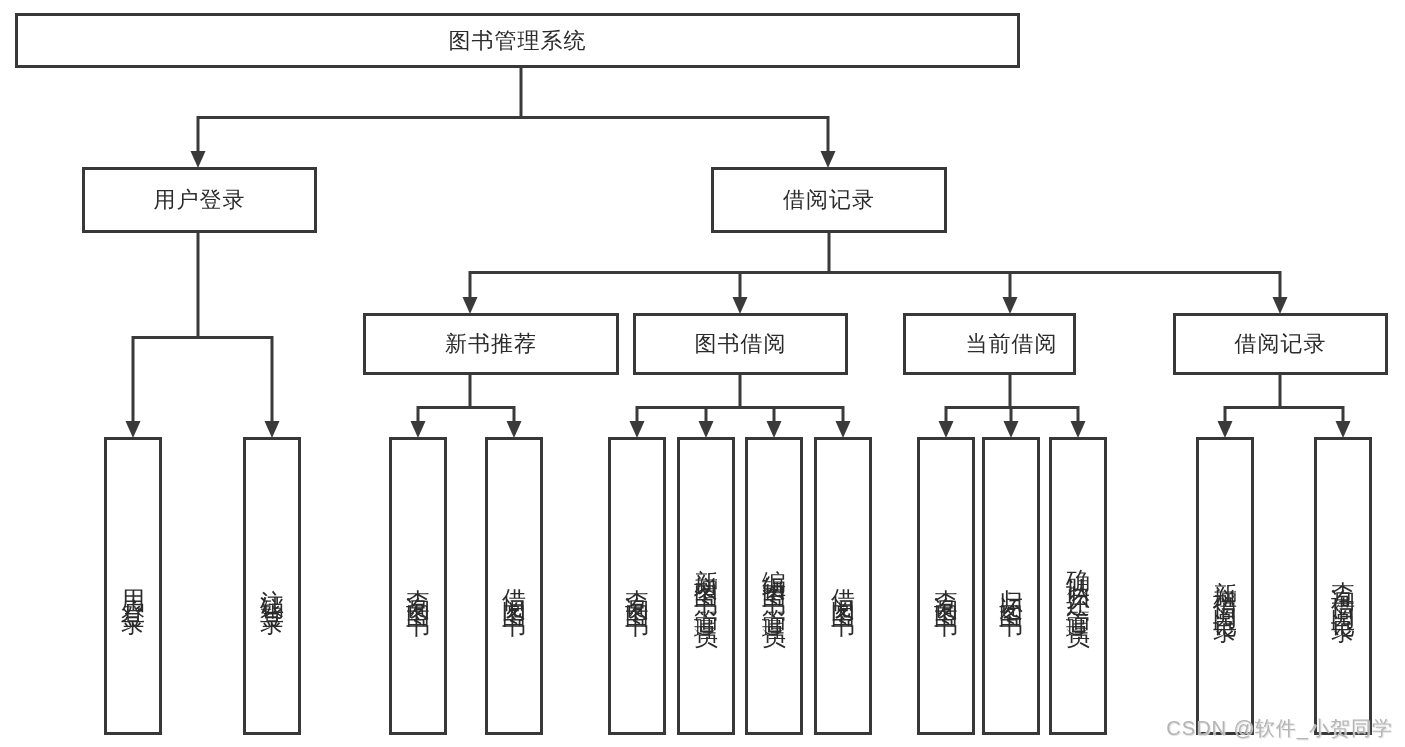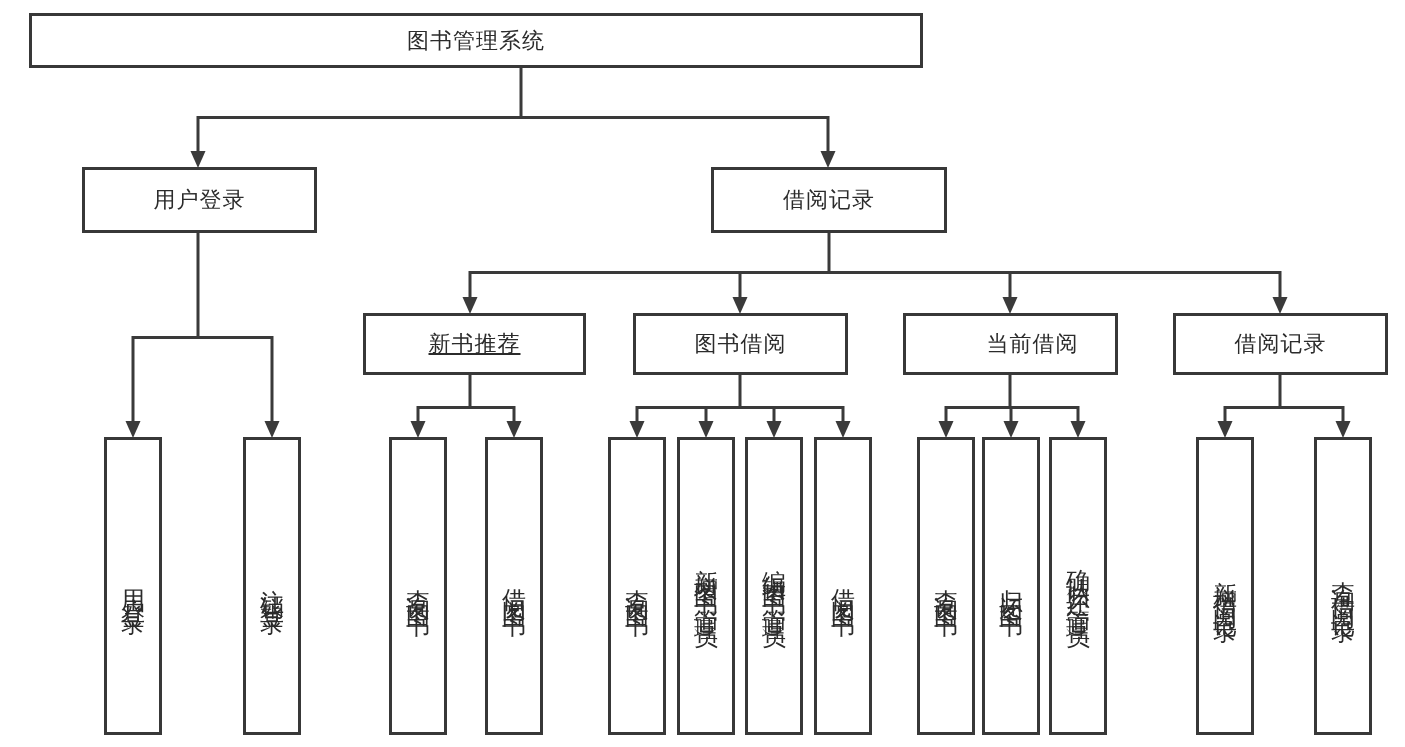--- a/index.html
+++ b/index.html
@@ -81,38 +81,38 @@
       <polygon points="766.5,421 781.5,421 774,438"></polygon>
       <polygon points="835.5,421 850.5,421 843,438"></polygon>
       <polygon points="938.5,421 953.5,421 946,438"></polygon>
       <polygon points="1003.5,421 1018.5,421 1011,438"></polygon>
       <polygon points="1070.5,421 1085.5,421 1078,438"></polygon>
       <polygon points="1217.5,421 1232.5,421 1225,438"></polygon>
       <polygon points="1335.5,421 1350.5,421 1343,438"></polygon>
     </g>
   </svg>
 
-  <div class="box hbox" style="left:29px; top:13px; width:894px; height:55px;text-align:center;">
+  <div class="box hbox" style="left:15px; top:13px; width:1005px; height:55px;text-align:center;">
     <span>图书管理系统</span>
   </div>
 
   <div class="box hbox" style="left:82px; top:167px; width:235px; height:66px;">
     <span>用户登录</span>
   </div>
   <div class="box hbox" style="left:711px; top:167px; width:236px; height:66px;">
     <span>借阅记录</span>
   </div>
 
-  <div class="box hbox" style="left:363px; top:313px; width:223px; height:62px;text-decoration:underline;">
+  <div class="box hbox" style="left:363px; top:313px; width:256px; height:62px;">
     <span>新书推荐</span>
   </div>
   <div class="box hbox" style="left:633px; top:313px; width:215px; height:62px;justify-content:center;">
     <span>图书借阅</span>
   </div>
-  <div class="box hbox" style="left:903px; top:313px; width:215px; height:62px;padding-left:44px;">
+  <div class="box hbox" style="left:903px; top:313px; width:173px; height:62px;padding-left:44px;">
     <span>当前借阅</span>
   </div>
   <div class="box hbox" style="left:1173px; top:313px; width:215px; height:62px;">
     <span>借阅记录</span>
   </div>
 
   <div class="box vbox" style="left:104px; top:437px; width:58px; height:298px;">
     <span>用户登录</span>
   </div>
   <div class="box vbox" style="left:243px; top:437px; width:58px; height:298px;">
@@ -149,14 +149,15 @@
     <span>确认归还（管理员）</span>
   </div>
 
   <div class="box vbox" style="left:1196px; top:437px; width:58px; height:298px;">
     <span>新增借阅记录</span>
   </div>
   <div class="box vbox" style="left:1314px; top:437px; width:58px; height:298px;">
     <span>查询借阅记录</span>
   </div>
 
+  <div id="watermark">CSDN @软件_小贺同学</div>
 
 </div>
 
 </body></html>

